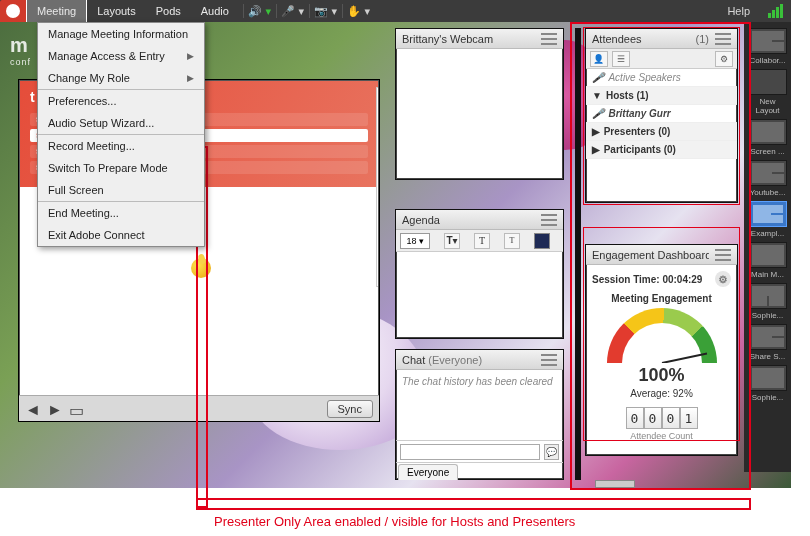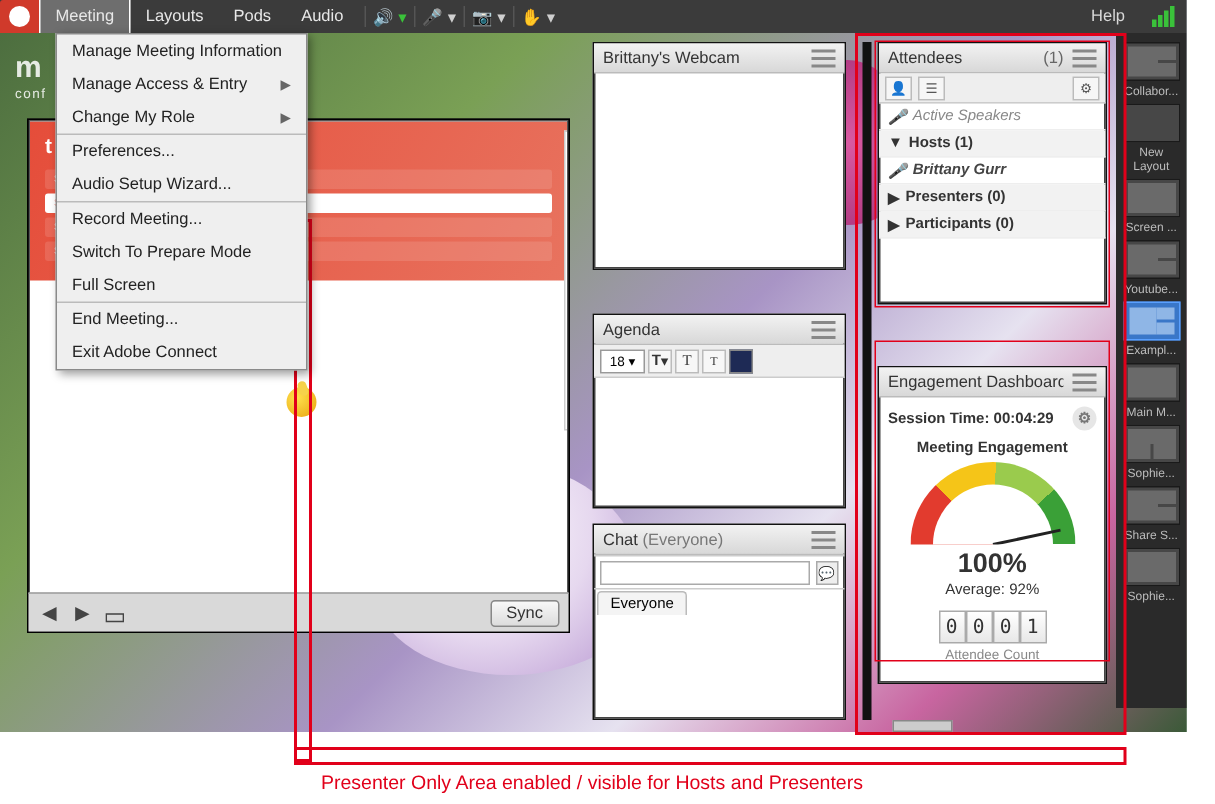--- a/index.html
+++ b/index.html
@@ -47,21 +47,21 @@
   .pod-header .title{flex:1;white-space:nowrap;overflow:hidden}
   .pod-header .count{color:#666}
   .pod-menu{width:16px;height:12px;display:flex;flex-direction:column;justify-content:space-between}
   .pod-menu span{height:2px;background:#888;display:block}
   
   .webcam{top:28px;left:395px;width:169px;height:152px}
   .webcam-body{background:#4a4a4a;height:calc(100% - 20px);display:flex;align-items:center;justify-content:center}
   .start-wc{background:#1e1e1e;color:#fff;border:1px solid #888;border-radius:3px;padding:6px 10px;font-size:10px}
   
   .agenda{top:209px;left:395px;width:169px;height:130px}
-  .agenda-toolbar{height:22px;border-bottom:1px solid #ccc;display:flex;align-items:center;gap:2px;padding:0 4px;background:#eee}
+  .agenda-toolbar{height:22px;border-bottom:1px solid #ccc;display:flex;align-items:center;gap:14px;padding:0 4px;background:#eee}
   .tb-sel{width:30px;height:16px;border:1px solid #999;background:#fff;font-size:9px;text-align:center;line-height:14px}
   .tb-ic{width:16px;height:16px;border:1px solid #bbb;background:#f7f7f7;display:flex;align-items:center;justify-content:center;font-size:10px;color:#333;font-family:"Times New Roman",serif}
   .tb-color{width:16px;height:16px;background:#1e2a55;border:1px solid #888}
   .agenda-body{padding:6px 8px;font-size:11px;color:#b52222}
   .agenda-body ul{margin:6px 0 0 14px;color:#3b5bb5;font-size:11px}
   
   .chat{top:349px;left:395px;width:169px;height:131px}
   .chat-body{height:70px;padding:6px;font-size:10px;font-style:italic;color:#888}
   .chat-input{height:22px;border-top:1px solid #ccc;display:flex;align-items:center;padding:0 4px;gap:4px}
   .chat-input input{flex:1;height:16px;border:1px solid #aaa;font-size:10px;padding:0 3px}
@@ -242,20 +242,21 @@
 
   <div class="pod chat">
     <div class="pod-header">
         <span class="title"><span>Chat</span> <span style="color:#777;font-weight:normal">(Everyone)</span></span>
       <div class="pod-menu">
           <span></span>
           <span></span>
           <span></span>
         </div>
       </div>
+    <div class="chat-body">The chat history has been cleared</div>
     <div class="chat-input">
       <input type="text" style="">
       <div class="chat-send">💬</div>
     </div>
     <div class="chat-tabs">
         <div class="chat-tab">Everyone</div>
       </div>
   </div>
 
   <div class="pod attendees">

